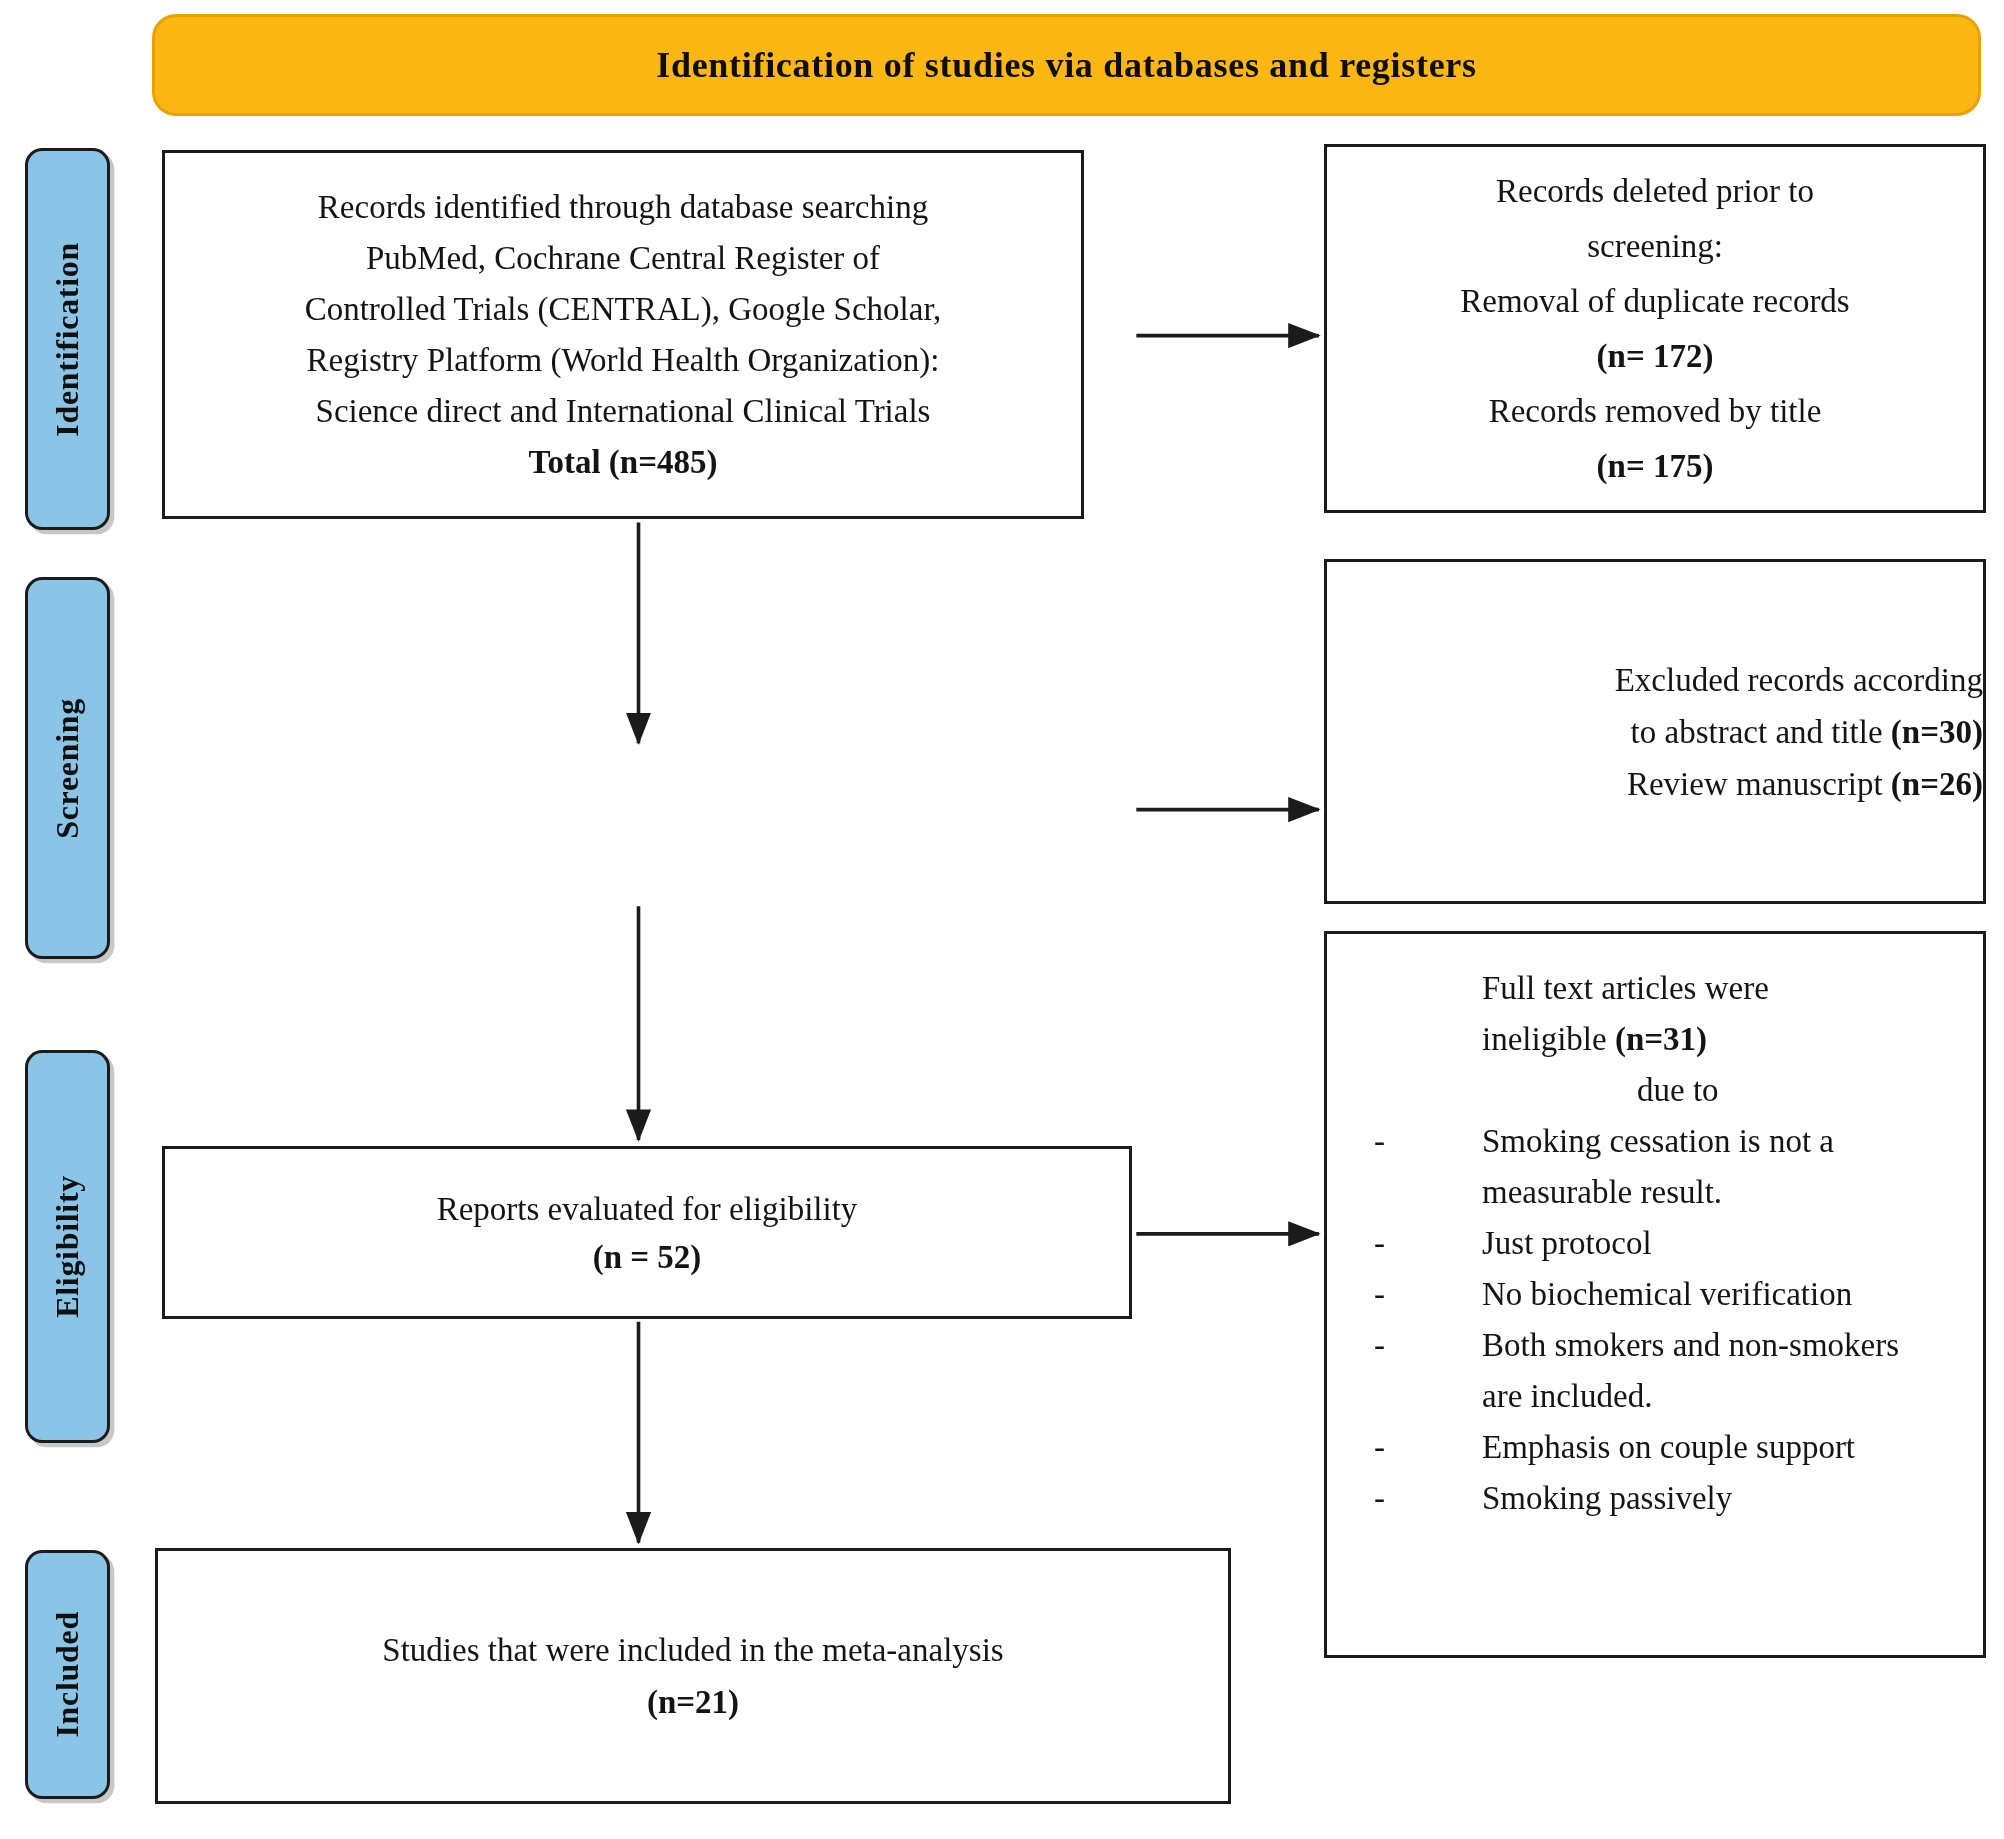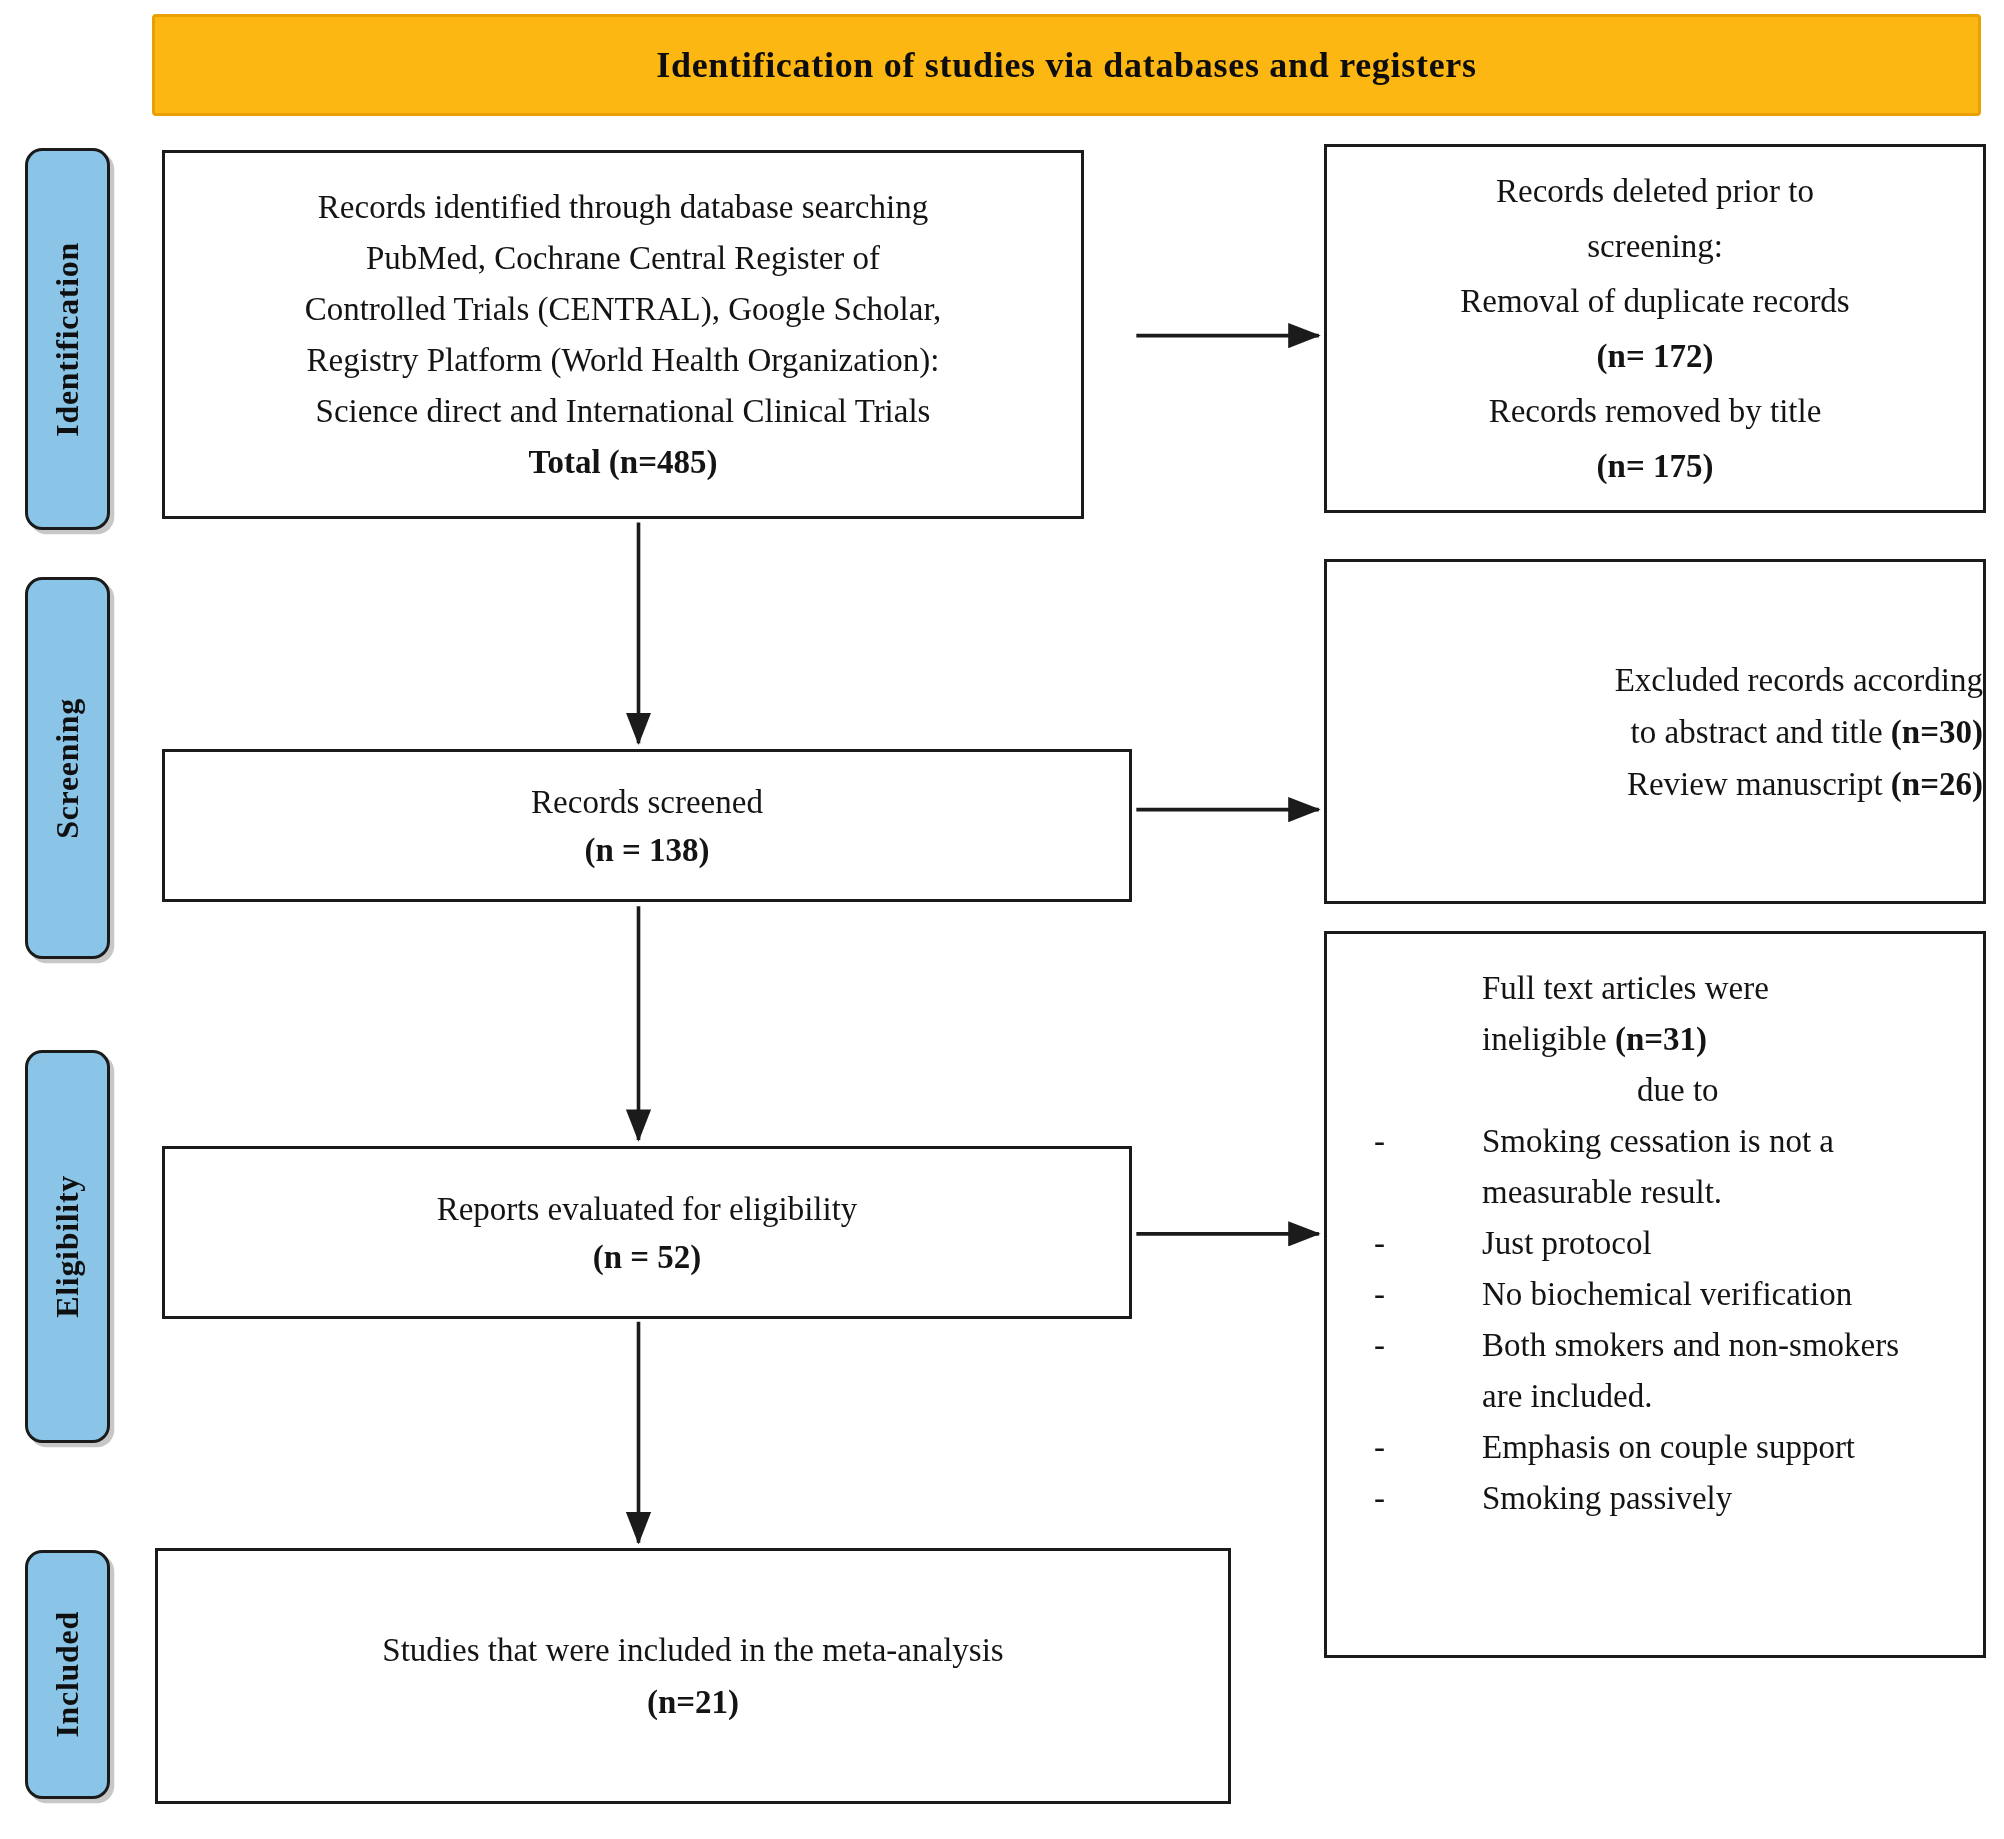--- a/index.html
+++ b/index.html
@@ -4,21 +4,21 @@
 <style>
   html,body{margin:0;padding:0;background:#ffffff;}
   body{font-family:"Liberation Serif", serif; color:#141414;}
   #canvas{position:relative;width:2005px;height:1840px;background:#ffffff;overflow:hidden;}
 
   
   .banner{
     position:absolute;left:152px;top:14.4px;width:1829px;height:102px;
     background:var(--banner-bg,#FCB713);
     border:3.6px solid var(--banner-border,#E9A002);
-    border-radius:4px;box-sizing:border-box;
+    border-radius:24px;box-sizing:border-box;
     display:flex;align-items:center;justify-content:center;
     font-size:36px;font-weight:bold;color:#0d0d0d;letter-spacing:0.7px;
   }
 
   
   .stage{
     position:absolute;left:25px;width:85px;
     background:var(--stage-bg,#8AC4E7);
     border:3.6px solid var(--box-border,#1B1B1B);
     border-radius:17.3px;box-sizing:border-box;
@@ -98,24 +98,20 @@
 
   <div class="fbox" id="box-deleted">
     <div>Records deleted prior to</div>
     <div>screening:</div>
     <div>Removal of duplicate records</div>
     <div><b>(n= 172)</b></div>
     <div>Records removed by title</div>
     <div><b>(n= 175)</b></div>
   </div>
 
-  <div class="fbox" id="box-screened">
-    <div>Records screened</div>
-    <div><b>(n = 138)</b></div>
-  </div>
 
   <div class="fbox" id="box-excluded">
     <div>Excluded records according</div>
     <div><span>to abstract and title </span><b>(n=30)</b></div>
     <div><span>Review manuscript </span><b>(n=26)</b></div>
   </div>
 
   <div class="fbox" id="box-evaluated">
     <div>Reports evaluated for eligibility</div>
     <div><b>(n = 52)</b></div>

